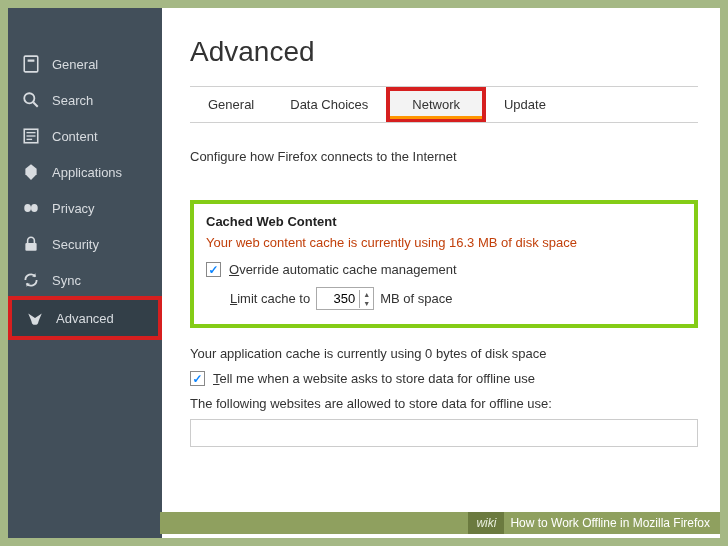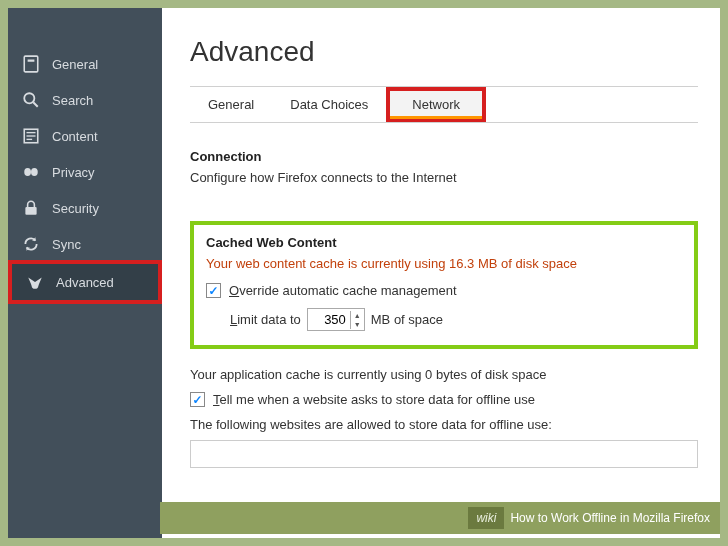--- a/index.html
+++ b/index.html
@@ -24,21 +24,21 @@
   .check-row { display: flex; align-items: center; font-size: 13px; color: #333; margin-bottom: 10px; }
   .checkbox { width: 15px; height: 15px; border: 1px solid #888; margin-right: 8px; display: flex; align-items: center; justify-content: center; color: #0a84ff; font-size: 12px; font-weight: bold; }
   .limit-row { display: flex; align-items: center; font-size: 13px; color: #333; padding-left: 24px; gap: 6px; }
   .spinner { display: flex; align-items: center; border: 1px solid #aaa; }
   .spinner input { width: 42px; border: none; text-align: right; padding: 3px 4px; font-size: 13px; outline: none; }
   .spinner-btns { display: flex; flex-direction: column; border-left: 1px solid #aaa; }
   .spinner-btns span { font-size: 7px; line-height: 7px; padding: 1px 3px; cursor: pointer; color: #555; }
   .u { text-decoration: underline; }
   .offline-section .section-text { margin-bottom: 10px; }
   .allowed-box { border: 1px solid #ccc; height: 28px; margin-top: 8px; }
-  .footer { position: absolute; bottom: 12px; right: 8px; left: 160px; height: 32px; background: #8fa05f; display: flex; align-items: center; justify-content: flex-end; font-size: 12px; color: #fff; padding-right: 10px; }
+  .footer { position: absolute; bottom: 12px; right: 8px; left: 160px; height: 22px; background: #8fa05f; display: flex; align-items: center; justify-content: flex-end; font-size: 12px; color: #fff; padding-right: 10px; }
   .footer .wiki { background: #6b7a3f; color: #e8eedc; padding: 4px 8px; margin-right: 6px; font-style: italic; }
 </style>
 </head>
 <body>
 
 <div class="window">
 
   <div class="sidebar">
     <div class="sidebar-item">
       <span class="icon">
@@ -61,20 +61,28 @@
     <div class="sidebar-item">
       <span class="icon">
           <svg viewBox="0 0 16 16">
             <rect x="2" y="2" width="12" height="12" fill="none" stroke="#d8dce0" stroke-width="1.4"></rect>
             <line x1="4" y1="5" x2="12" y2="5" stroke="#d8dce0" stroke-width="1.2"></line>
             <line x1="4" y1="8" x2="12" y2="8" stroke="#d8dce0" stroke-width="1.2"></line>
             <line x1="4" y1="11" x2="9" y2="11" stroke="#d8dce0" stroke-width="1.2"></line>
           </svg>
         </span>
       <span>Content</span>
+    </div>
+    <div class="sidebar-item">
+      <span class="icon">
+          <svg viewBox="0 0 16 16">
+            <path d="M8 1 L3 5 L3 10 L8 15 L13 10 L13 5 Z" fill="#d8dce0"></path>
+          </svg>
+        </span>
+      <span>Applications</span>
     </div>
     <div class="sidebar-item">
       <span class="icon">
           <svg viewBox="0 0 16 16">
             <ellipse cx="5" cy="8" rx="3" ry="3.5" fill="#d8dce0"></ellipse>
             <ellipse cx="11" cy="8" rx="3" ry="3.5" fill="#d8dce0"></ellipse>
           </svg>
         </span>
       <span>Privacy</span>
     </div>
@@ -109,36 +117,36 @@
     </div>
   </div>
 
   <div class="main">
     <h1 class="page-title">Advanced</h1>
 
     <div class="tabs">
       <div class="tab">General</div>
       <div class="tab">Data Choices</div>
       <div class="tab active hl-tab">Network</div>
+      <div class="tab">Update</div>
     </div>
 
     <div>
-      <div class="section-title">Connection</div>
       <div class="section-text">Configure how Firefox connects to the Internet</div>
     </div>
 
     <div class="cached-box">
       <div class="section-title">Cached Web Content</div>
       <div class="cache-status">Your web content cache is currently using 16.3 MB of disk space</div>
       <div class="check-row">
         <span class="checkbox">✓</span>
         <span><span class="u">O</span><span>verride automatic cache management</span></span>
       </div>
       <div class="limit-row">
-        <span><span class="u">L</span><span>imit data to</span></span>
+        <span><span class="u">L</span><span>imit cache to</span></span>
         <span class="spinner">
           <input type="text" value="350" style="">
           <span class="spinner-btns">
             <span>▲</span>
             <span>▼</span>
           </span>
         </span>
         <span>MB of space</span>
       </div>
     </div>

